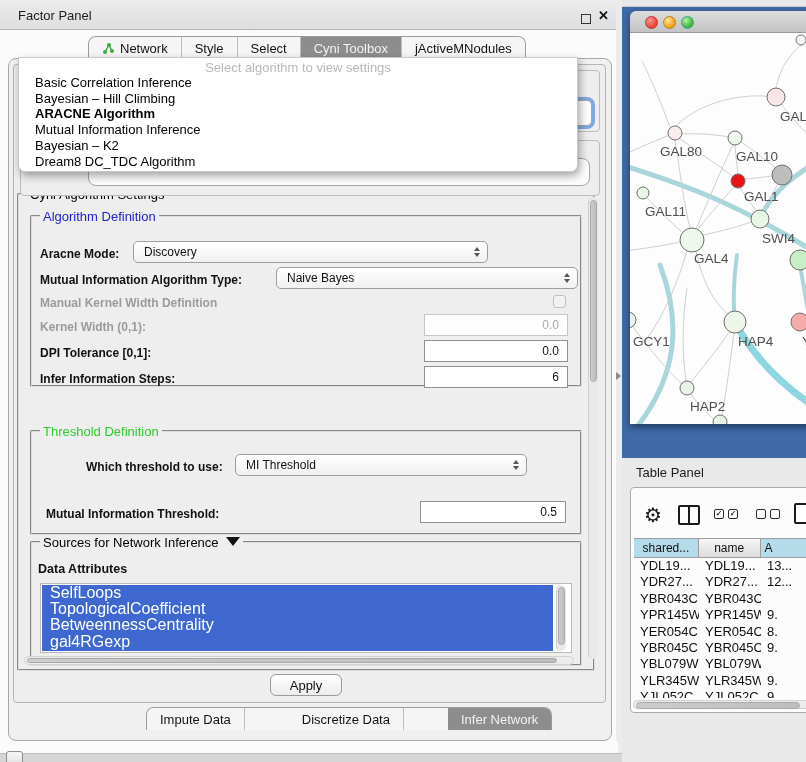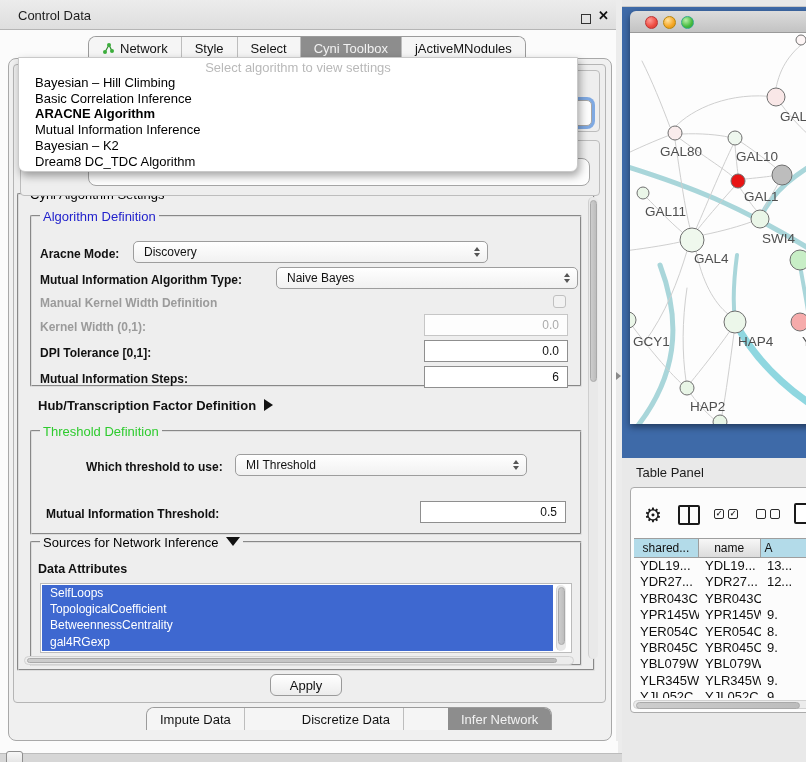--- a/index.html
+++ b/index.html
@@ -71,21 +71,21 @@
   .tri-down  { display:inline-block; width:0; height:0; border-left:7px solid transparent; border-right:7px solid transparent; border-top:9px solid #111; margin-left:7px; vertical-align:1px; }
 
   
   .sb-track-v { background:#e9e9e9; border-left:1px solid #cfcfcf; border-radius:5px; }
   .sb-thumb { background:linear-gradient(90deg,#cdcdcd,#bdbdbd); border:1px solid #a9a9a9; border-radius:5px; }
   .sb-track-h { background:#ececec; border:1px solid #d2d2d2; border-radius:5px; }
 
   
   #attr-area { left:40px; top:583px; width:532px; height:70px; background:#fff; border:1px solid #bbb; }
   #attr-list { left:42px; top:585px; width:511px; height:66px; background:#3e68d0; z-index:2; }
-  .attr-item { color:#fff; font-size:12px; line-height:16.2px; padding-left:8px; white-space:nowrap; }
+  .attr-item { color:#fff; font-size:16px; line-height:16.2px; padding-left:8px; white-space:nowrap; }
 
   #apply-btn { left:270px; top:674px; width:72px; height:22px; background:linear-gradient(#ffffff,#ececec);
     border:1px solid #9a9a9a; border-radius:6px; display:flex; align-items:center; justify-content:center;
     font-size:13px; color:#111; }
 
   #btabrow { left:146px; top:707px; height:23px; display:flex; border:1px solid #9b9b9b; border-bottom:none;
     border-radius:8px 8px 0 0; overflow:hidden; background:#f5f5f5;gap:44px; }
 
   
   #divider { left:616px; top:0; width:6px; height:762px; background:#ececec; }
@@ -130,21 +130,21 @@
   #corner-btn { left:6px; top:751px; width:17px; height:14px; background:linear-gradient(#f7f7f7,#e3e3e3); border:1px solid #8e8e8e; border-radius:3px; }
 
   svg text { font-family:"Liberation Sans", sans-serif; }
 </style>
 </head>
 <body>
 
 <div id="screen">
 
   <div id="cp-titlebar" class="abs"></div>
-  <div id="cp-title" class="abs">Control Data</div>
+  <div id="cp-title" class="abs">Factor Panel</div>
   <div id="cp-float" class="abs"></div>
   <div id="cp-close" class="abs">✕</div>
 
   <div id="panel-outer" class="abs"></div>
   <div id="panel-inner" class="abs"></div>
 
   <div id="tabrow" class="abs">
     <div class="tab">
       <svg class="net-ico" viewBox="0 0 13 13">
         <line x1="3" y1="10" x2="7" y2="3" stroke="#2e8b2e" stroke-width="1.2"></line>
@@ -170,22 +170,22 @@
   </div>
 
   <div class="abs frag-box" style="left:20px; top:70px; width:580px; height:62px;"></div>
   <div id="frag-combo1" class="abs frag-combo" style="left:88px; top:100px; width:504px; height:26px;"></div>
   <div class="abs frag-box" style="left:20px; top:140px; width:580px; height:56px;"></div>
   <div class="abs frag-combo" style="left:88px; top:158px; width:502px; height:28px; border-radius:8px;"></div>
 
   <div id="algo-popup" class="abs">
     <div id="algo-popup-head">Select algorithm to view settings</div>
     <div id="algo-list">
+        <div class="algo-item">Basic Correlation Inference</div>
         <div class="algo-item">Bayesian – Hill Climbing</div>
-        <div class="algo-item">Basic Correlation Inference</div>
         <div class="algo-item sel">ARACNE Algorithm</div>
         <div class="algo-item">Mutual Information Inference</div>
         <div class="algo-item">Bayesian – K2</div>
         <div class="algo-item">Dream8 DC_TDC Algorithm</div>
       </div>
   </div>
 
   <div id="grp-settings" class="abs group">
     <span class="gtitle">Cyni Algorithm Settings</span>
   </div>
@@ -216,28 +216,25 @@
   <div class="abs lbl dis" style="left:40px; top:296px;text-align:center;">Manual Kernel Width Definition</div>
   <div class="abs checkbox" style="left:553px; top:295px;"></div>
   <div class="abs lbl dis" style="left:40px; top:320px;">Kernel Width (0,1):</div>
   <div class="abs field dis" style="left:424px; top:314px; width:144px; height:22px;">
     <span>0.0</span>
   </div>
   <div class="abs lbl" style="left:40px; top:346px;">DPI Tolerance [0,1]:</div>
   <div class="abs field" style="left:424px; top:340px; width:144px; height:22px;">
     <span>0.0</span>
   </div>
-  <div class="abs lbl" style="left:40px; top:372px;">Mutual Information Steps:</div>
+  <div class="abs lbl" style="left:40px; top:372px;">Infer Information Steps:</div>
   <div class="abs field" style="left:424px; top:366px; width:144px; height:22px;">
     <span>6</span>
   </div>
 
-  <div class="abs" style="left:38px; top:398px; font-size:13px; font-weight:bold; color:#111;">
-    <span>Hub/Transcription Factor Definition</span><span class="tri-right"></span>
-  </div>
 
   <div id="grp-thresh" class="abs group">
     <span class="gtitle green">Threshold Definition</span>
   </div>
   <div class="abs lbl" style="left:86px; top:460px;">Which threshold to use:</div>
   <div class="abs combo" style="left:235px; top:454px; width:292px; height:22px;">
     <span>MI Threshold</span>
     <span class="stepper">
         <span class="up"></span>
         <span class="dn"></span>

